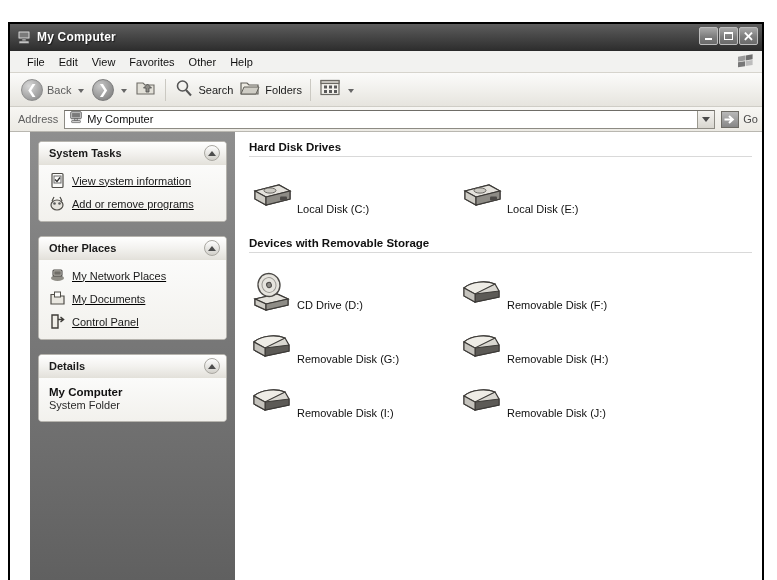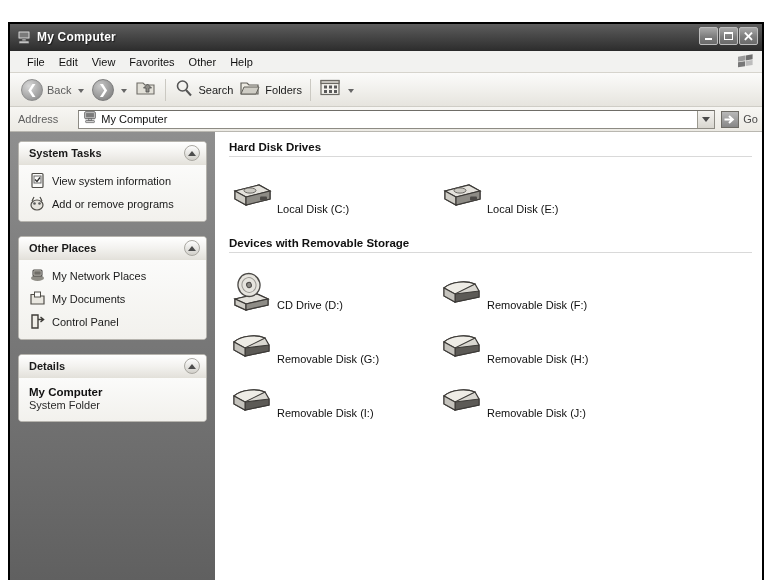--- a/index.html
+++ b/index.html
@@ -91,21 +91,21 @@
   .circ.fwd{background:radial-gradient(circle at 35% 30%,#c9c9c9,#8e8e8e 70%,#6b6b6b);border:1px solid #7d7d7d;}
   .arrowglyph{color:#fff;font-size:13px;line-height:13px;font-weight:bold;}
 
   
   .addressbar{
     height:24px;flex:0 0 24px;
     background:linear-gradient(to bottom,#f7f6f3,#eceae4);
     border-bottom:1px solid #b9b7b0;
     display:flex;align-items:center;padding:0 4px 0 8px;
   }
-  .addr-label{font-size:11px;color:#5e5e5e;margin-right:20px;}
+  .addr-label{font-size:11px;color:#5e5e5e;margin-right:6px;}
   .addr-field{
     flex:1;height:19px;background:#ffffff;
     border:1px solid #8d8b84;border-top-color:#6f6d67;
     display:flex;align-items:center;padding-left:4px;box-sizing:border-box;
     position:relative;
   }
   .addr-text{font-size:11px;color:#101010;margin-left:4px;}
   .addr-drop{
     position:absolute;right:0;top:0;width:16px;height:17px;
     background:linear-gradient(to bottom,#f4f3f0,#d8d6cf);
@@ -123,20 +123,21 @@
 
   
   .content{flex:1;display:flex;min-height:0;background:#ffffff;}
 
   
   .sidebar{
     width:205px;flex:0 0 205px;
     background:linear-gradient(to bottom,#8f8f8f 0%,#7e7e7e 30%,#6e6e6e 70%,#606060 100%);
     padding:9px 8px 0 8px;box-sizing:border-box;
     overflow:hidden;
+    margin-left:20px;
   }
   .panel{
     background:#ffffff;margin-bottom:14px;
     border:1px solid #b6b4ae;
     border-radius:4px;overflow:hidden;
   }
   .panel-head{
     height:22px;display:flex;align-items:center;
     background:linear-gradient(to bottom,#ffffff 0%,#f3f2ef 50%,#e4e2dc 100%);
     padding:0 6px 0 10px;position:relative;
@@ -147,21 +148,21 @@
     position:absolute;right:6px;top:3px;width:16px;height:16px;border-radius:50%;
     background:linear-gradient(to bottom,#fdfdfd,#d2d0ca);
     border:1px solid #a9a7a1;
     display:flex;align-items:center;justify-content:center;box-sizing:border-box;
   }
   .chev-up{width:0;height:0;border-left:4px solid transparent;border-right:4px solid transparent;border-bottom:5px solid #4d4d4d;}
   .panel-body{
     background:linear-gradient(to bottom,#fbfbfa,#f2f1ed);
     padding:7px 8px 8px 10px;
   }
-  .task{display:flex;align-items:center;margin-bottom:6px;cursor:default;}
+  .task{display:flex;align-items:center;margin-bottom:6px;cursor:default;text-decoration:underline;}
   .task:last-child{margin-bottom:1px;}
   .task-icon{width:17px;height:17px;flex:0 0 17px;margin-right:6px;}
   .task-label{font-size:11px;color:#1a1a1a;white-space:nowrap;}
   .details-body{padding:8px 8px 10px 10px;background:linear-gradient(to bottom,#fbfbfa,#f2f1ed);}
   .det-title{font-size:11.5px;font-weight:bold;color:#111;margin-bottom:1px;}
   .det-sub{font-size:11px;color:#2a2a2a;}
 
   
   .main{
     flex:1;background:#ffffff;padding:9px 10px 4px 14px;

